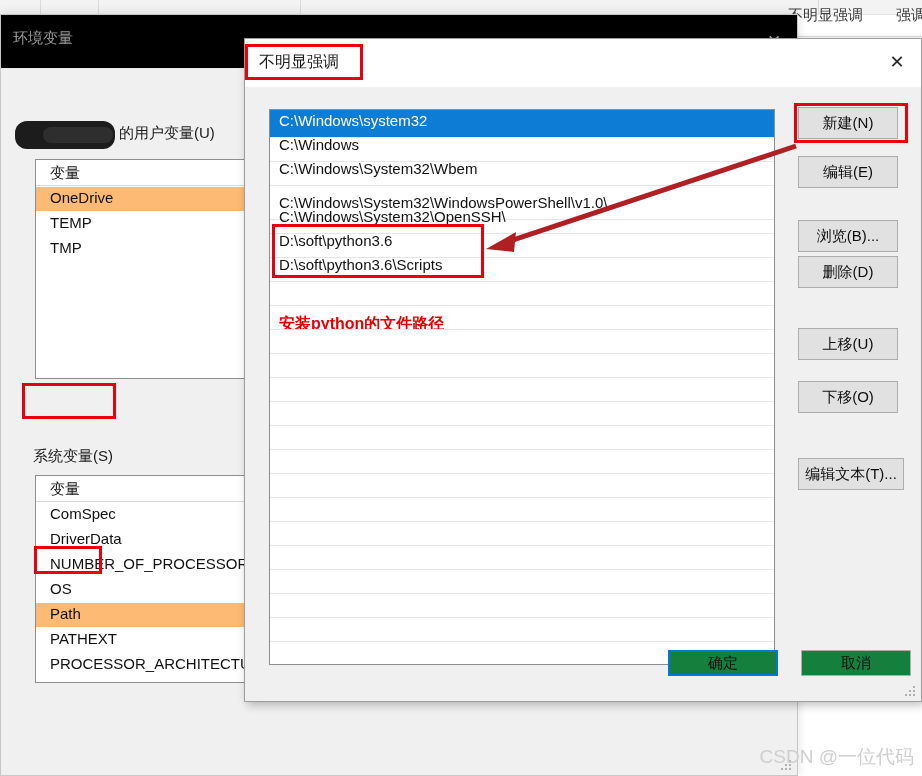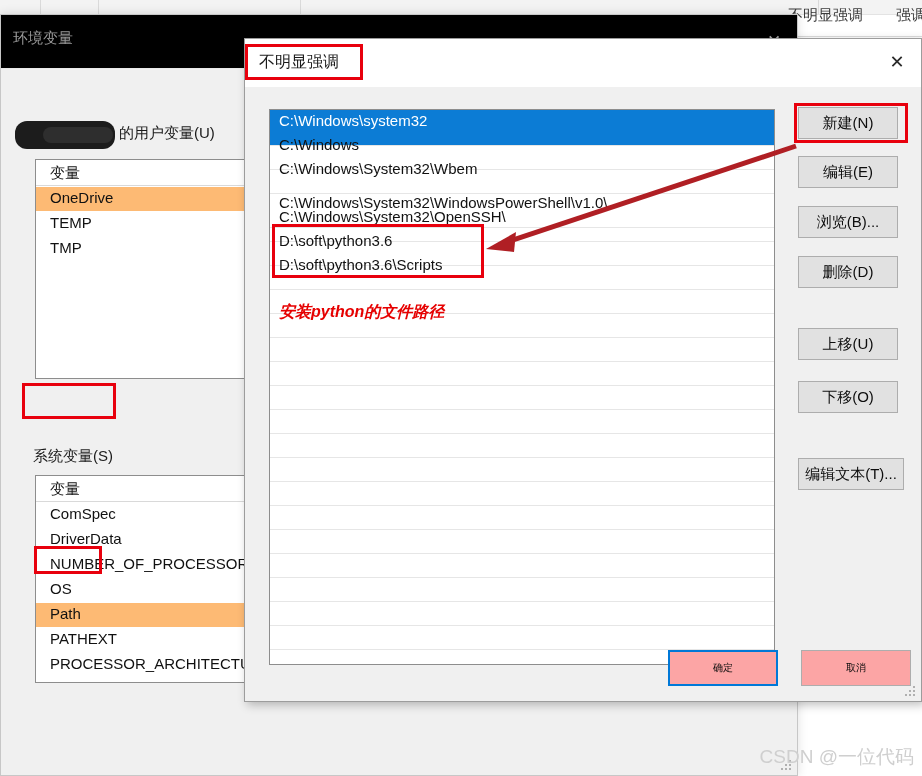--- a/index.html
+++ b/index.html
@@ -113,44 +113,44 @@
     display: flex; align-items: center; justify-content: center;
     font-size: 18px; color: #2b2b2b;
   }
 
   .path-list {
     position: absolute; left: 24px; top: 70px; width: 506px; height: 556px;
     background: #ffffff; border: 1px solid #8d8d8d;
     box-sizing: border-box; overflow: hidden;
   }
   .path-row {
-    position: absolute; left: 0; right: 0; height: 36px;
+    position: absolute; left: 0; right: 0; height: 28px;
     border-bottom: 1px solid #e6e6e6;
     font-size: 15px; color: #111;
     box-sizing: border-box; white-space: nowrap; overflow: hidden;
   }
   .path-row > span { position: absolute; left: 9px; top: 2px; }
   .path-row.sel { background: #0c7cd5; }
   .path-row.sel > span { color: #ffffff; }
   .path-note {
     position: absolute; left: 9px;
     font-size: 16px; font-weight: bold; color: #e60000; white-space: nowrap;
   }
 
   .side-btn {
     position: absolute; left: 798px; width: 100px; height: 32px;
     background: #e1e1e1; border: 1px solid #adadad;
     font-size: 15px; color: #0d0d0d;
     display: flex; align-items: center; justify-content: center;
     box-sizing: border-box; white-space: nowrap;
   }
   .dlg-btn {
-    position: absolute; width: 110px; height: 36px;
-    background: #fca5a5; border: 1px solid #adadad;
-    font-size: 10px; color: #0d0d0d;
+    position: absolute; width: 110px; height: 26px;
+    background: #15803d; border: 1px solid #adadad;
+    font-size: 15px; color: #0d0d0d;
     display: flex; align-items: center; justify-content: center;
     box-sizing: border-box;
   }
   .dlg-btn.default { border: 2px solid #0078d7; }
 
   .resize-grip {
     position: absolute; right: 4px; bottom: 3px; width: 12px; height: 12px;
   }
   .resize-grip i {
     position: absolute; width: 2px; height: 2px; background: #b0b0b0; display: block;
@@ -282,21 +282,21 @@
         <span>C:\Windows\System32\OpenSSH\</span>
       </div>
       <div class="path-row" style="top:120px;">
         <span>D:\soft\python3.6</span>
       </div>
       <div class="path-row" style="top:144px;">
         <span>D:\soft\python3.6\Scripts</span>
       </div>
       <div class="path-row" style="top:168px;"></div>
       <div class="path-row" style="top:192px;">
-        <span class="path-note" style="top:0px;font-style:italic;">安装python的文件路径</span>
+        <span class="path-note" style="top:12px;">安装python的文件路径</span>
       </div>
       <div class="path-row" style="top:216px;"></div>
       <div class="path-row" style="top:240px;"></div>
       <div class="path-row" style="top:264px;"></div>
       <div class="path-row" style="top:288px;"></div>
       <div class="path-row" style="top:312px;"></div>
       <div class="path-row" style="top:336px;"></div>
       <div class="path-row" style="top:360px;"></div>
       <div class="path-row" style="top:384px;"></div>
       <div class="path-row" style="top:408px;"></div>
@@ -315,21 +315,21 @@
         <i style="left:4px; top:4px;"></i>
         <i style="left:8px; top:4px;"></i>
       <i style="left:0; top:8px;"></i>
         <i style="left:4px; top:8px;"></i>
         <i style="left:8px; top:8px;"></i>
     </div>
   </div>
 
   <div class="side-btn" style="top:107px;">新建(N)</div>
   <div class="side-btn" style="top:156px;">编辑(E)</div>
-  <div class="side-btn" style="top:206px;text-align:center;">浏览(B)...</div>
+  <div class="side-btn" style="top:220px;text-align:center;">浏览(B)...</div>
   <div class="side-btn" style="top:328px;">上移(U)</div>
   <div class="side-btn" style="top:256px;">删除(D)</div>
   <div class="side-btn" style="top:381px;">下移(O)</div>
   <div class="side-btn" style="top:458px; width:106px;">编辑文本(T)...</div>
 
   <div class="hlbox" style="left:245px; top:44px; width:118px; height:36px;"></div>
   <div class="hlbox" style="left:794px; top:103px; width:114px; height:40px;"></div>
   <div class="hlbox" style="left:272px; top:224px; width:212px; height:54px;"></div>
   <div class="hlbox" style="left:22px; top:383px; width:94px; height:36px;"></div>
   <div class="hlbox" style="left:34px; top:546px; width:68px; height:28px;"></div>

